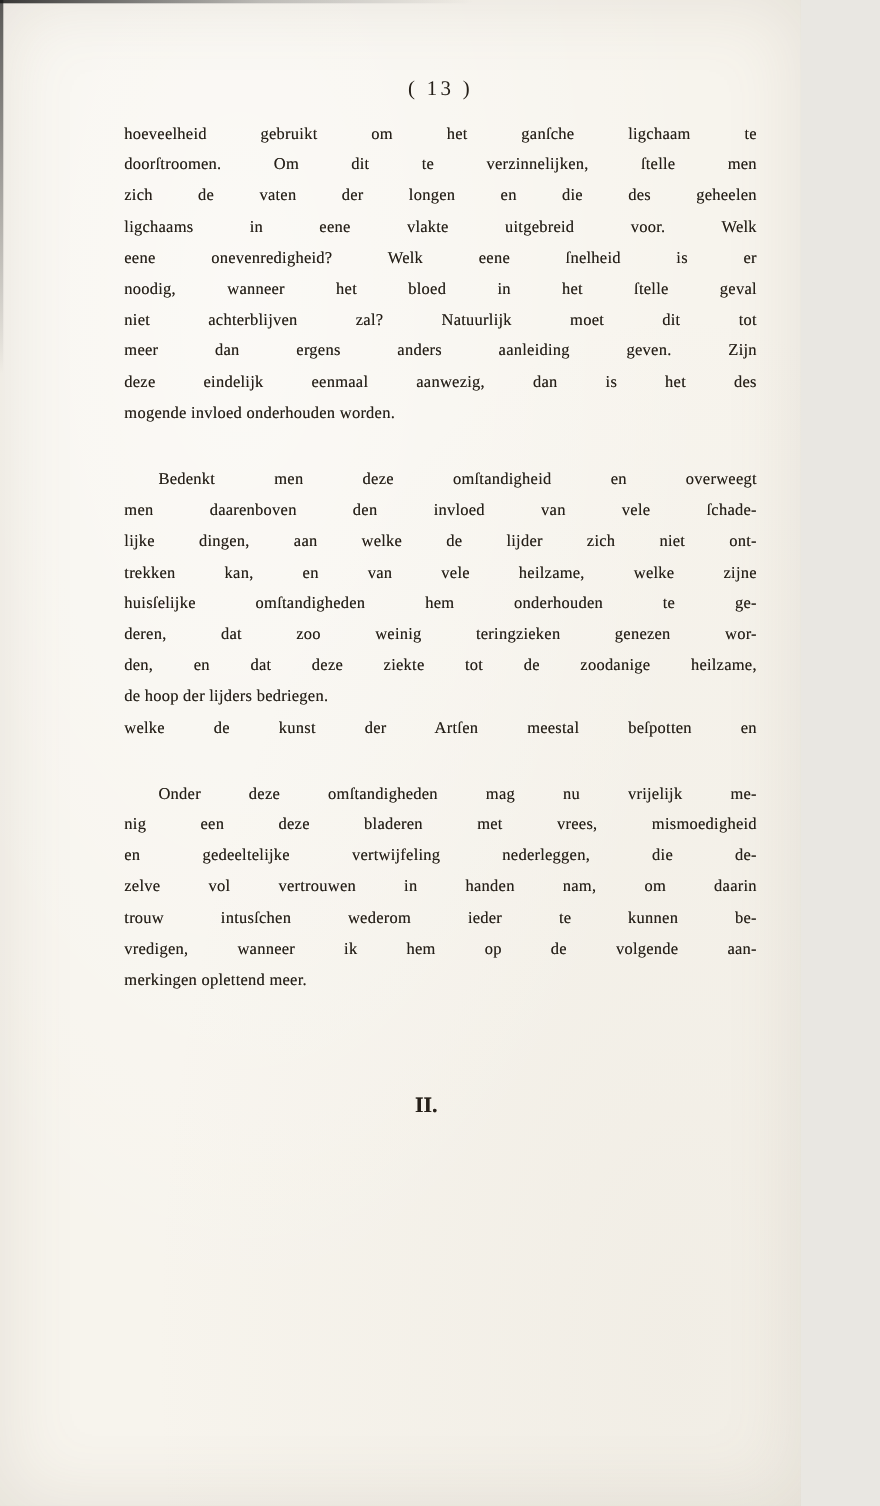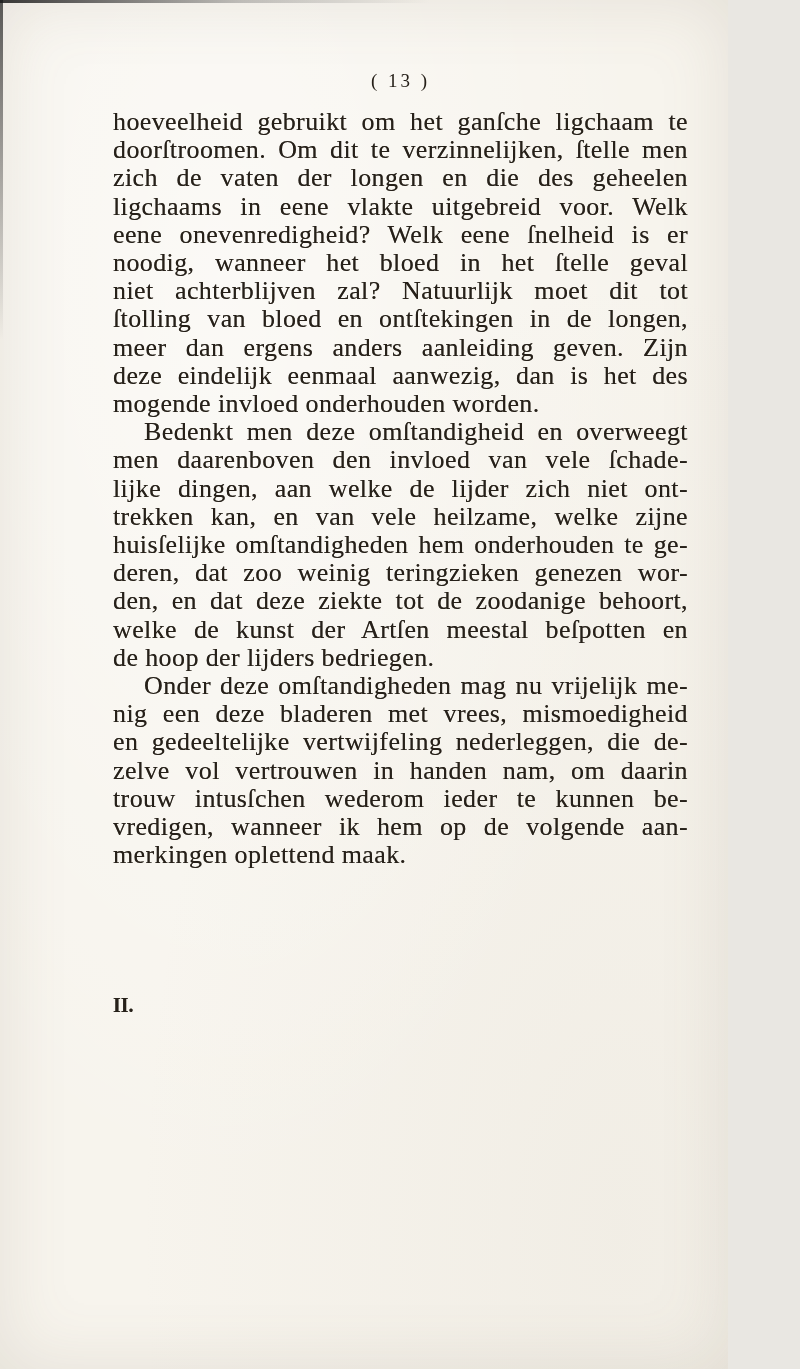--- a/index.html
+++ b/index.html
@@ -40,44 +40,45 @@
     text-align: center;
     font-size: 19px;
     letter-spacing: 3px;
     color: var(--ink, #262019);
   }
   .text-block {
     position: absolute;
     top: 108px;
     left: 113px;
     width: 575px;
-    font-size: 26px;
+    font-size: 15px;
     line-height: 28.2px;
     letter-spacing: 0.015em;
     text-shadow: 0 0 0.5px rgba(30,25,15,0.55);
   }
   .paragraph { margin: 0; }
   .line {
     text-align: justify;
     text-align-last: justify;
   }
   .line.para-end {
     text-align-last: left;
   }
   .line.indent {
     text-indent: 31px;
+    margin-top: 32px;
   }
   .signature {
     position: absolute;
     top: 994px;
     left: 113px;
     width: 575px;
     box-sizing: border-box;
     padding-right: 26px;
-    text-align: left;
+    text-align: center;
     font-size: 20px;
     font-weight: bold;
     text-shadow: 0 0 0.5px rgba(30,25,15,0.55);
   }
 </style>
 </head>
 <body>
 
 <div class="scan">
   <div class="edge-top"></div>
@@ -87,41 +88,40 @@
 
   <div class="text-block">
       <div class="paragraph">
         <div class="line">hoeveelheid gebruikt om het ganſche ligchaam te</div>
         <div class="line">doorſtroomen. Om dit te verzinnelijken, ſtelle men</div>
         <div class="line">zich de vaten der longen en die des geheelen</div>
         <div class="line">ligchaams in eene vlakte uitgebreid voor. Welk</div>
         <div class="line">eene onevenredigheid? Welk eene ſnelheid is er</div>
         <div class="line">noodig, wanneer het bloed in het ſtelle geval</div>
         <div class="line">niet achterblijven zal? Natuurlijk moet dit tot</div>
-        <div class="line">ſtolling van bloed en ontſtekingen in de longen,</div>
         <div class="line">meer dan ergens anders aanleiding geven. Zijn</div>
         <div class="line">deze eindelijk eenmaal aanwezig, dan is het des</div>
         <div class="line para-end">mogende invloed onderhouden worden.</div>
       </div>
       <div class="paragraph">
         <div class="line indent">Bedenkt men deze omſtandigheid en overweegt</div>
         <div class="line">men daarenboven den invloed van vele ſchade-</div>
         <div class="line">lijke dingen, aan welke de lijder zich niet ont-</div>
         <div class="line">trekken kan, en van vele heilzame, welke zijne</div>
         <div class="line">huisſelijke omſtandigheden hem onderhouden te ge-</div>
         <div class="line">deren, dat zoo weinig teringzieken genezen wor-</div>
-        <div class="line">den, en dat deze ziekte tot de zoodanige behoort,</div>
+        <div class="line">den, en dat deze ziekte tot de zoodanige heilzame,</div>
+        <div class="line para-end">de hoop der lijders bedriegen.</div>
         <div class="line">welke de kunst der Artſen meestal beſpotten en</div>
-        <div class="line para-end">de hoop der lijders bedriegen.</div>
       </div>
       <div class="paragraph">
         <div class="line indent">Onder deze omſtandigheden mag nu vrijelijk me-</div>
         <div class="line">nig een deze bladeren met vrees, mismoedigheid</div>
         <div class="line">en gedeeltelijke vertwijfeling nederleggen, die de-</div>
         <div class="line">zelve vol vertrouwen in handen nam, om daarin</div>
         <div class="line">trouw intusſchen wederom ieder te kunnen be-</div>
         <div class="line">vredigen, wanneer ik hem op de volgende aan-</div>
-        <div class="line para-end">merkingen oplettend maak.</div>
+        <div class="line para-end">merkingen oplettend meer.</div>
       </div>
     </div>
 
   <div class="signature">II.</div>
 </div>
 
 </body></html>

